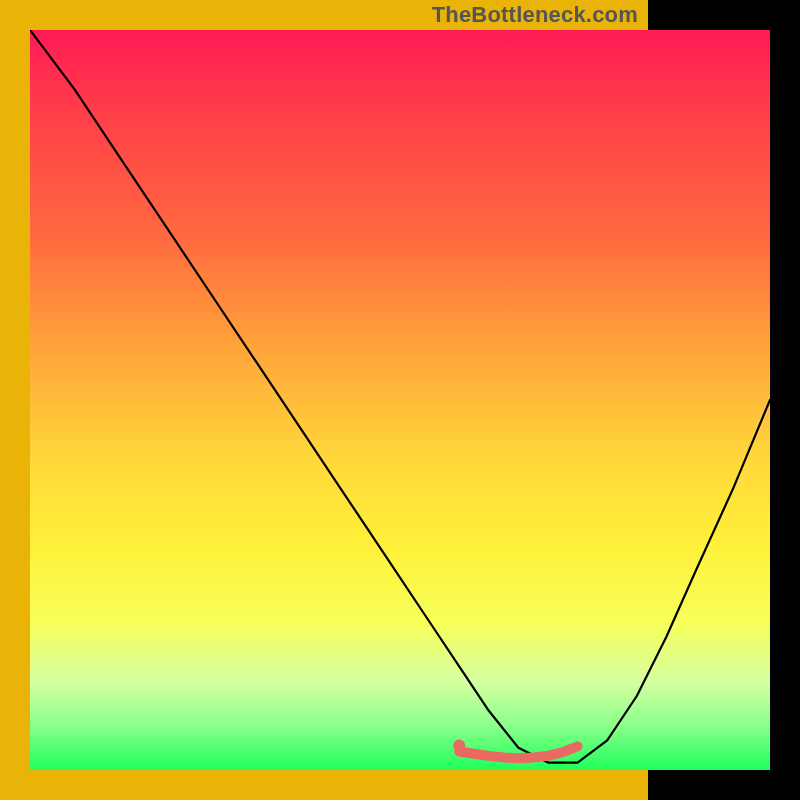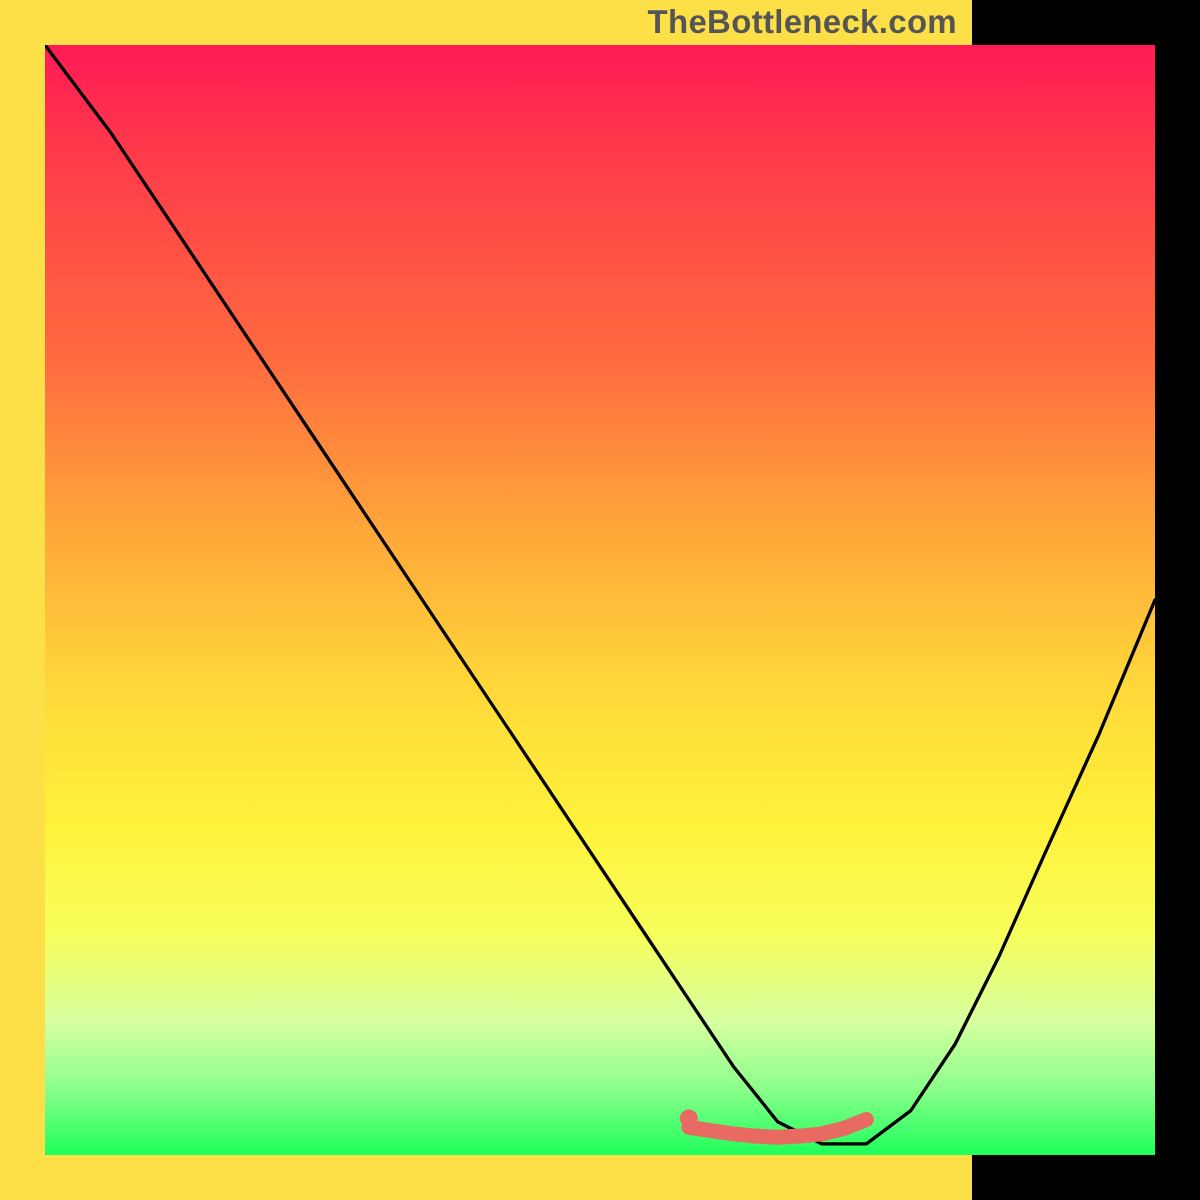--- a/index.html
+++ b/index.html
@@ -10,21 +10,21 @@
     background: #000;
     overflow: hidden;
     font-family: Arial, Helvetica, sans-serif;
   }
   .frame {
     position: absolute;
     top: 0;
     left: 0;
     width: 648px;
     height: 800px;
-    background: #fde047;
+    background: #eab308;
   }
   .watermark {
     position: absolute;
     top: 2px;
     right: 10px;
     color: #555;
     font-size: 22px;
     font-weight: bold;
     letter-spacing: 0.2px;
     z-index: 20;

